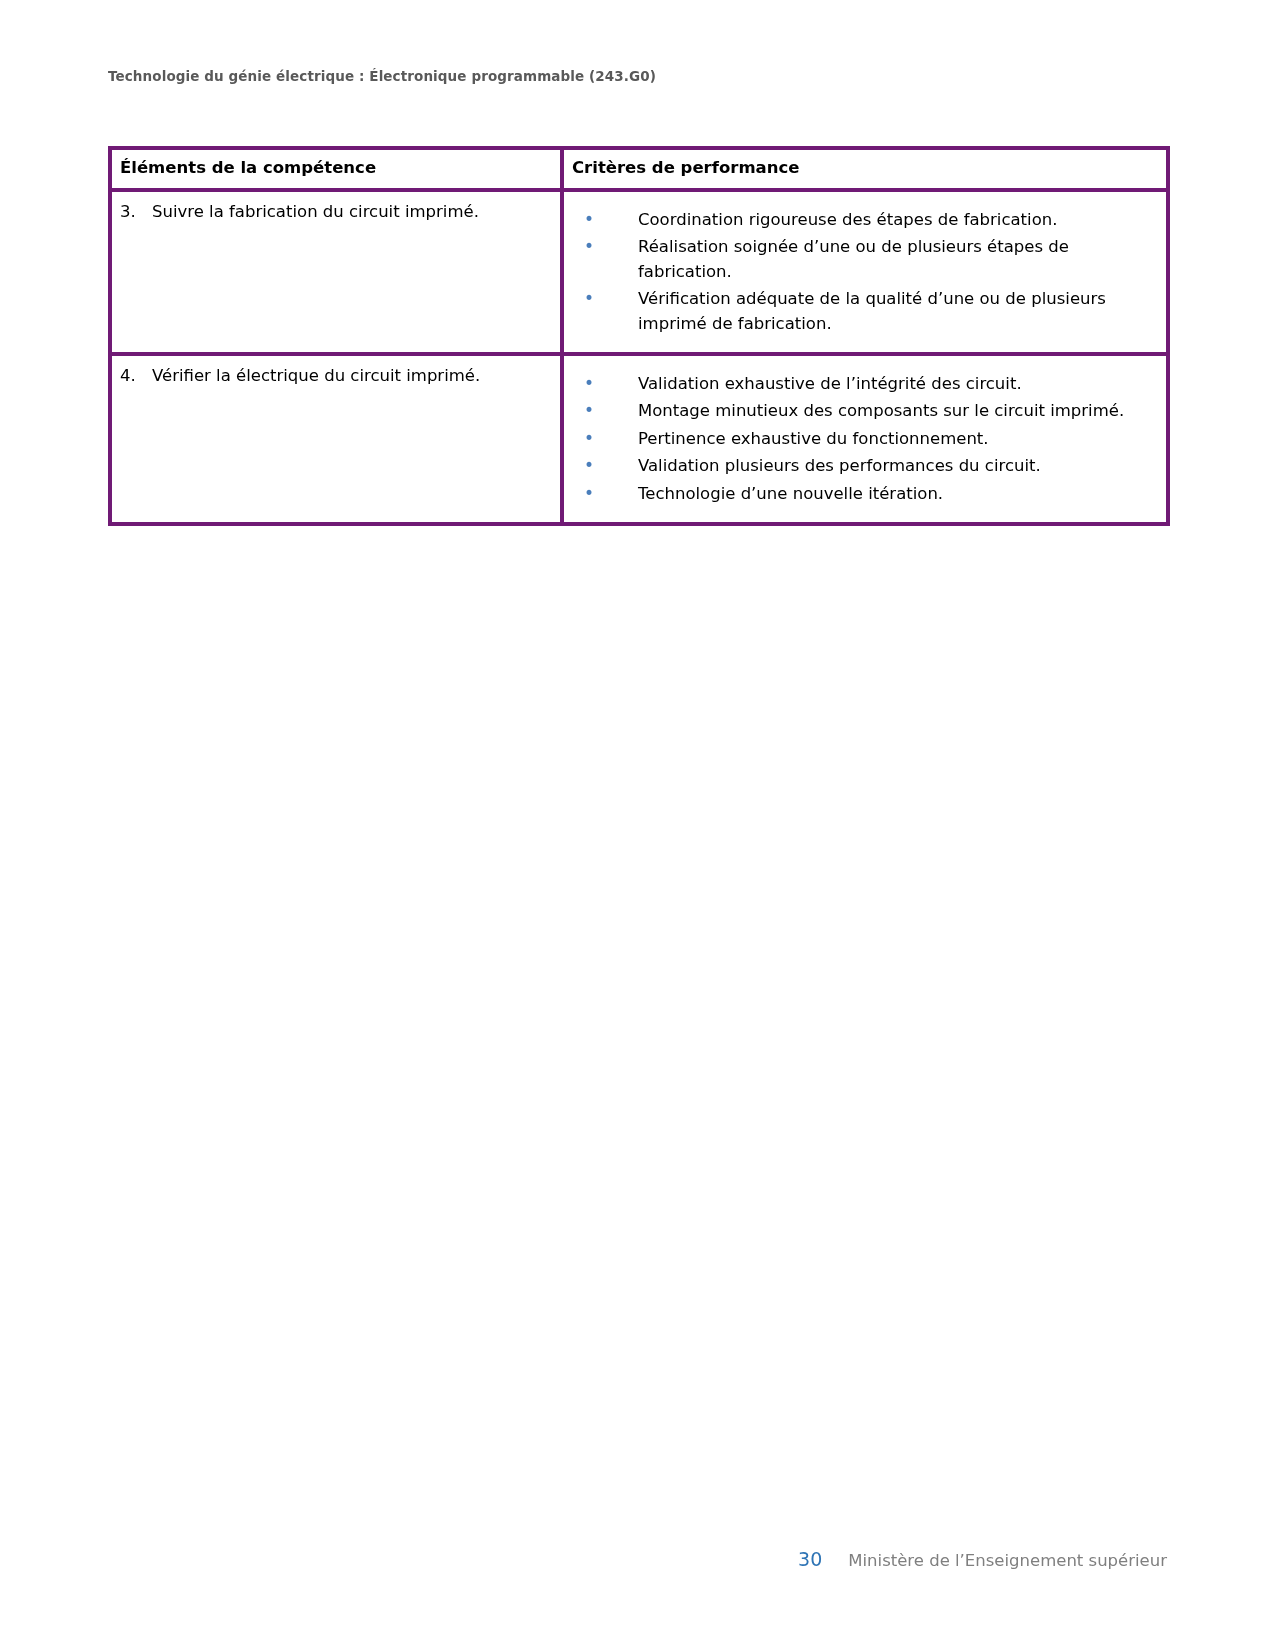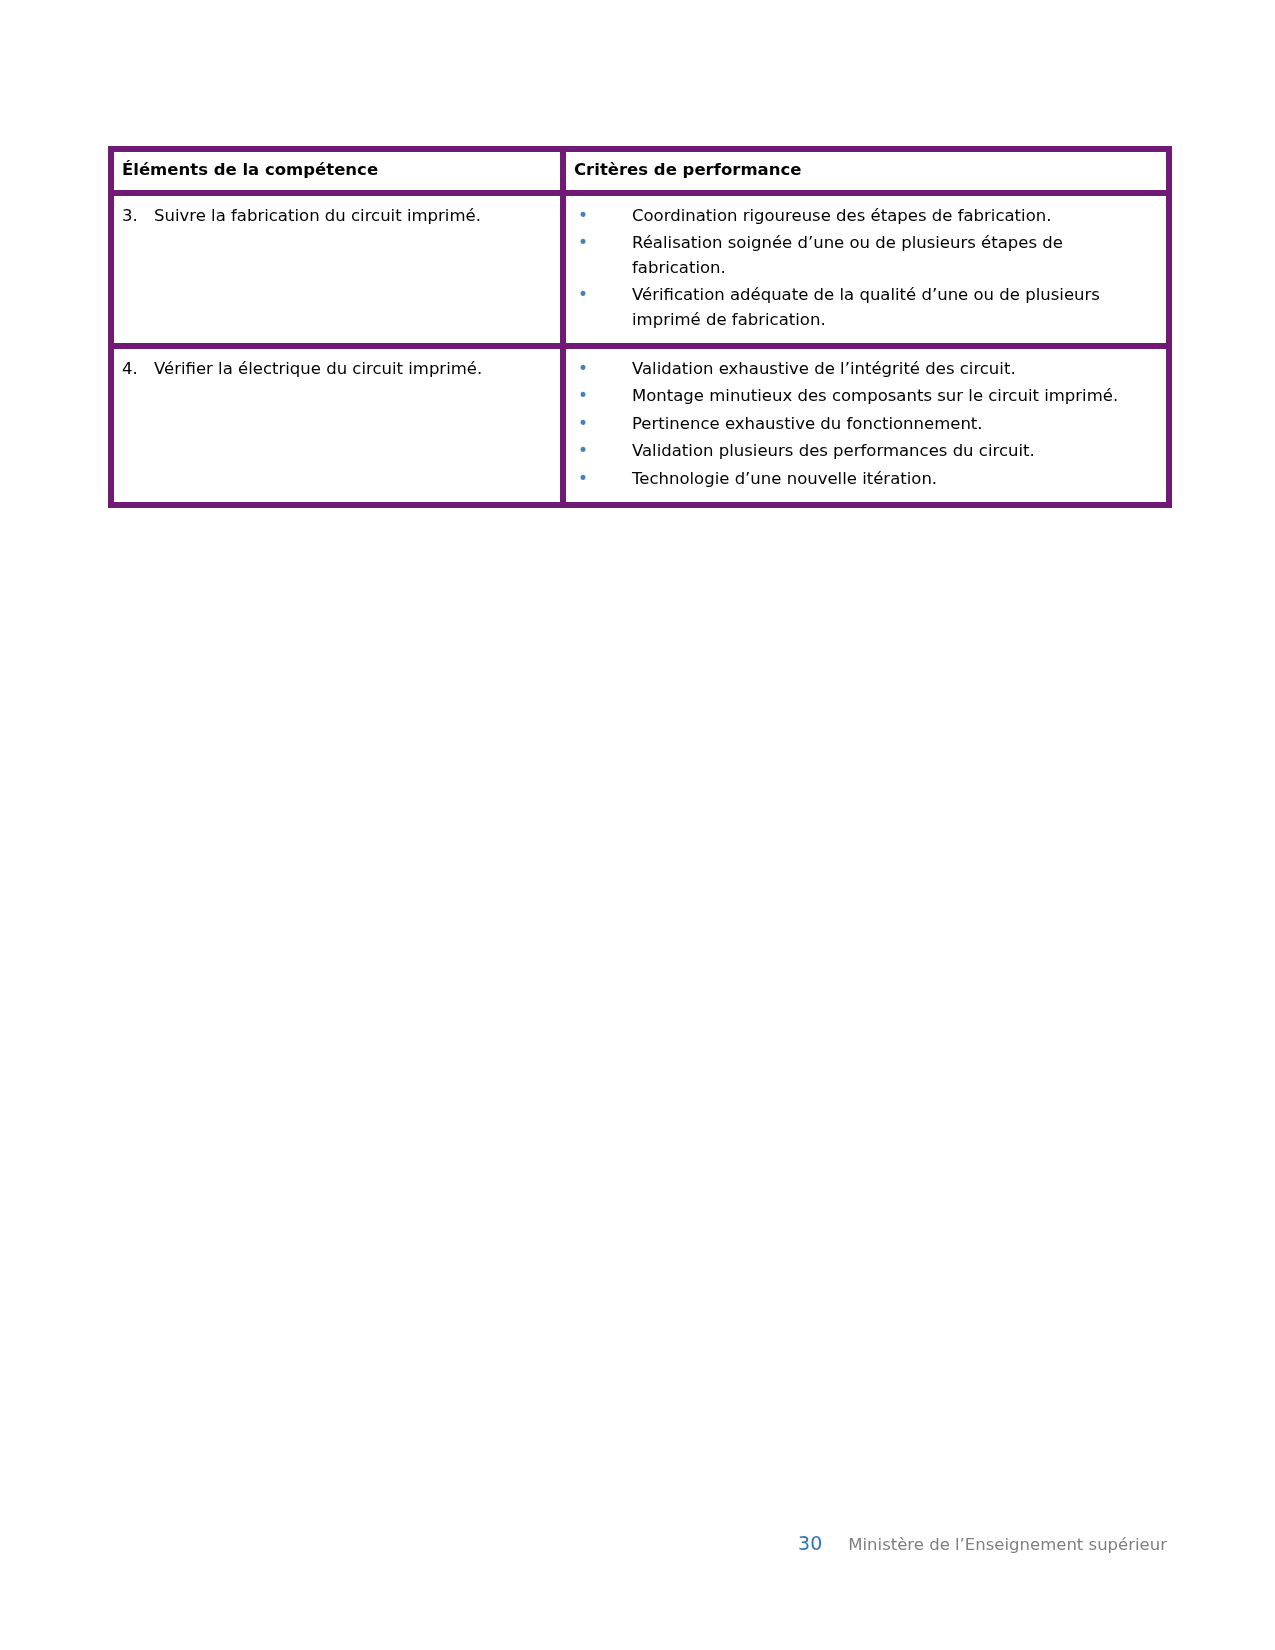--- a/index.html
+++ b/index.html
@@ -33,21 +33,21 @@
   .comp-table {
     position: absolute;
     top: 146px;
     left: 108px;
     width: 1060px;
     border-collapse: collapse;
     table-layout: fixed;
     border: 2px solid #3d6fa5;
   }
   .comp-table th, .comp-table td {
-    border: 6px solid #701a75;
+    border: 4px solid #701a75;
     vertical-align: top;
     padding: 8px;
   }
   .col-left { width: 452px; }
   .col-right { width: 606px; }
 
   .head-cell {
     padding: 10px 14px 10px 14px;
     font-size: 16.5px;
     font-weight: bold;
@@ -71,40 +71,40 @@
   .elem-text {
     flex: 1 1 auto;
   }
   .crit-cell {
     padding: 14px 14px 14px 6px;
     font-size: 16.5px;
     line-height: 1.48;
   }
   ul.crit-list {
     list-style: none;
-    margin: 0;
+    margin: 8px;
     padding: 0;
   }
   ul.crit-list li {
     position: relative;
     padding-left: 58px;
     margin: 0 0 3px 0;
   }
   ul.crit-list li::before {
     content: "\2022";
     position: absolute;
     left: 4px;
     top: -1px;
     color: #4a7ebb;
     font-size: 17px;
     line-height: 1.48;
   }
   .footer {
     position: absolute;
-    bottom: 96px;
+    bottom: 80px;
     left: 0;
     width: 1275px;
     text-align: right;
     padding-right: 108px;
     box-sizing: border-box;
     font-size: 16px;
     color: #808080;
   }
   .page-number {
     color: #2e74b5;
@@ -114,20 +114,21 @@
   .footer-text {
     color: #7f7f7f;
     font-size: 16.5px;
   }
 </style>
 </head>
 <body>
 
 <div class="page">
 
+  <div class="header">Technologie du génie électrique : Électronique programmable (243.G0)</div>
 
   <table class="comp-table">
     <colgroup>
       <col class="col-left">
       <col class="col-right">
     </colgroup>
     <thead>
       <tr>
         <th class="head-cell">Éléments de la compétence</th>
         <th class="head-cell">Critères de performance</th>

